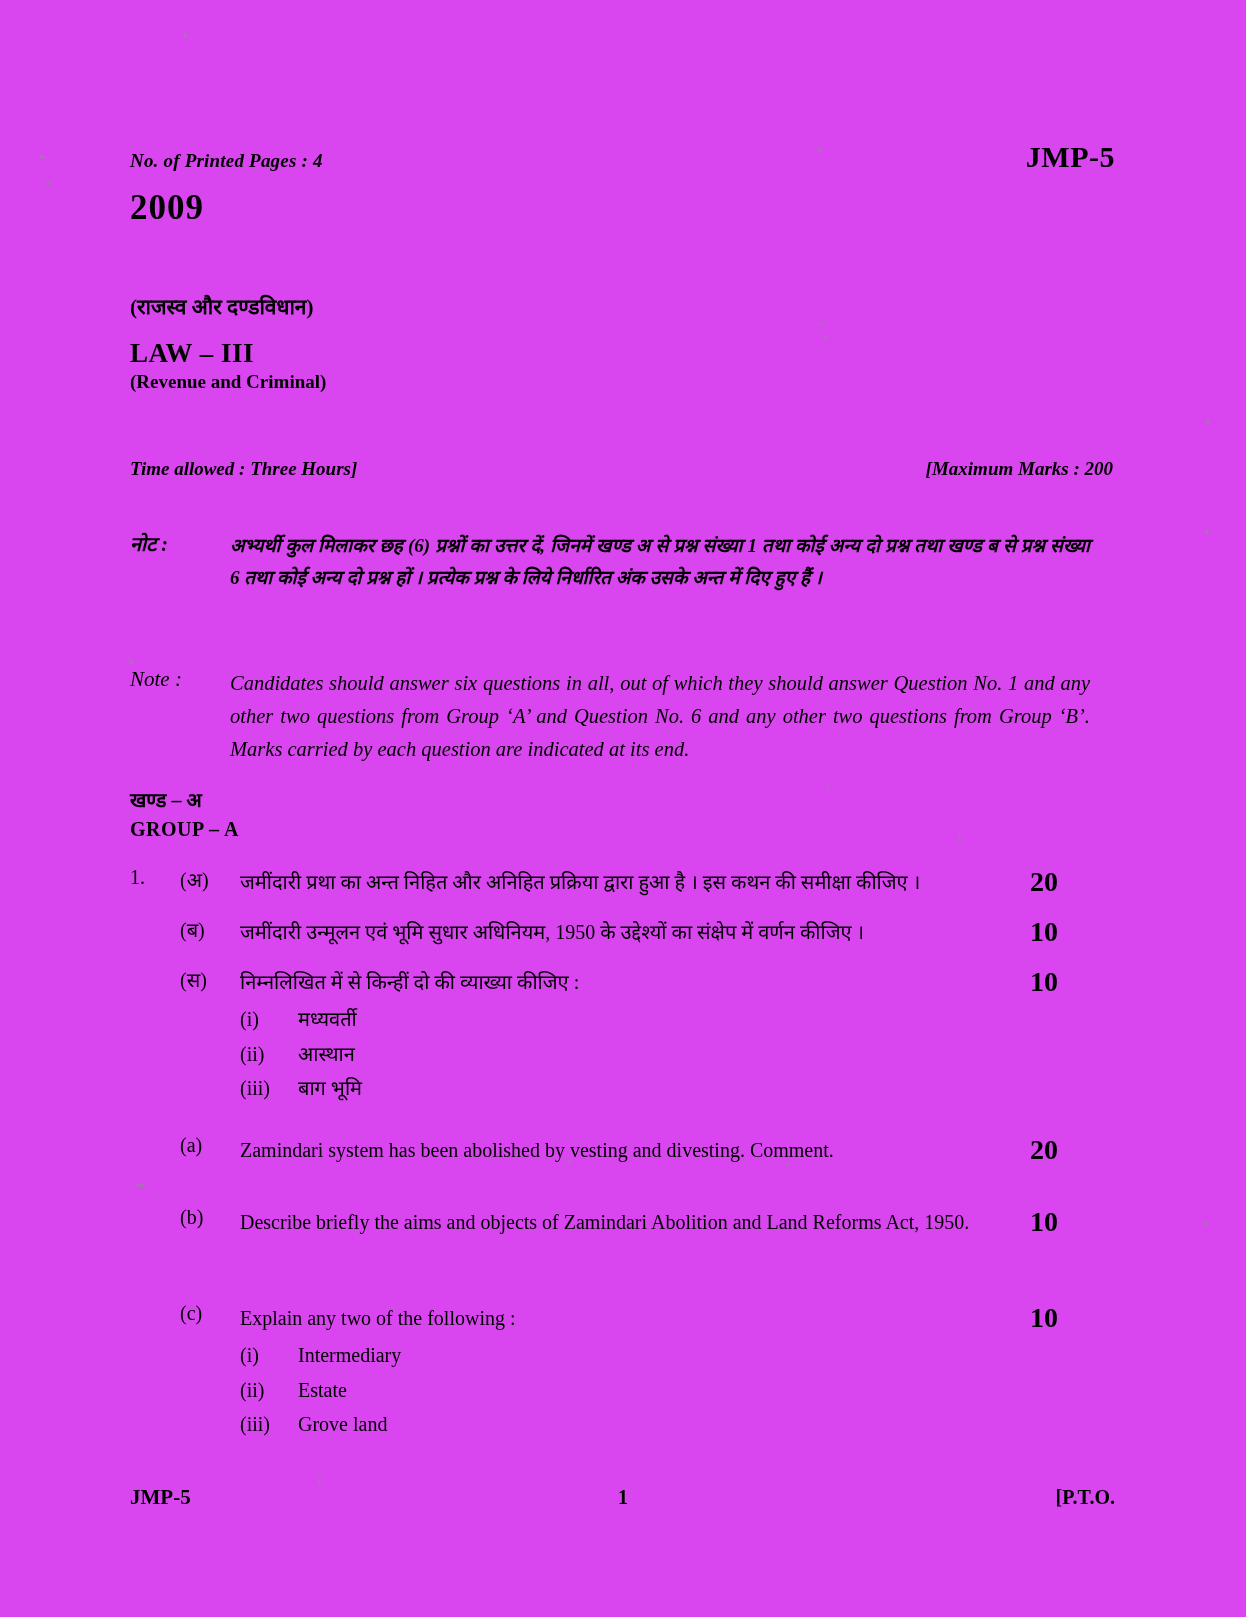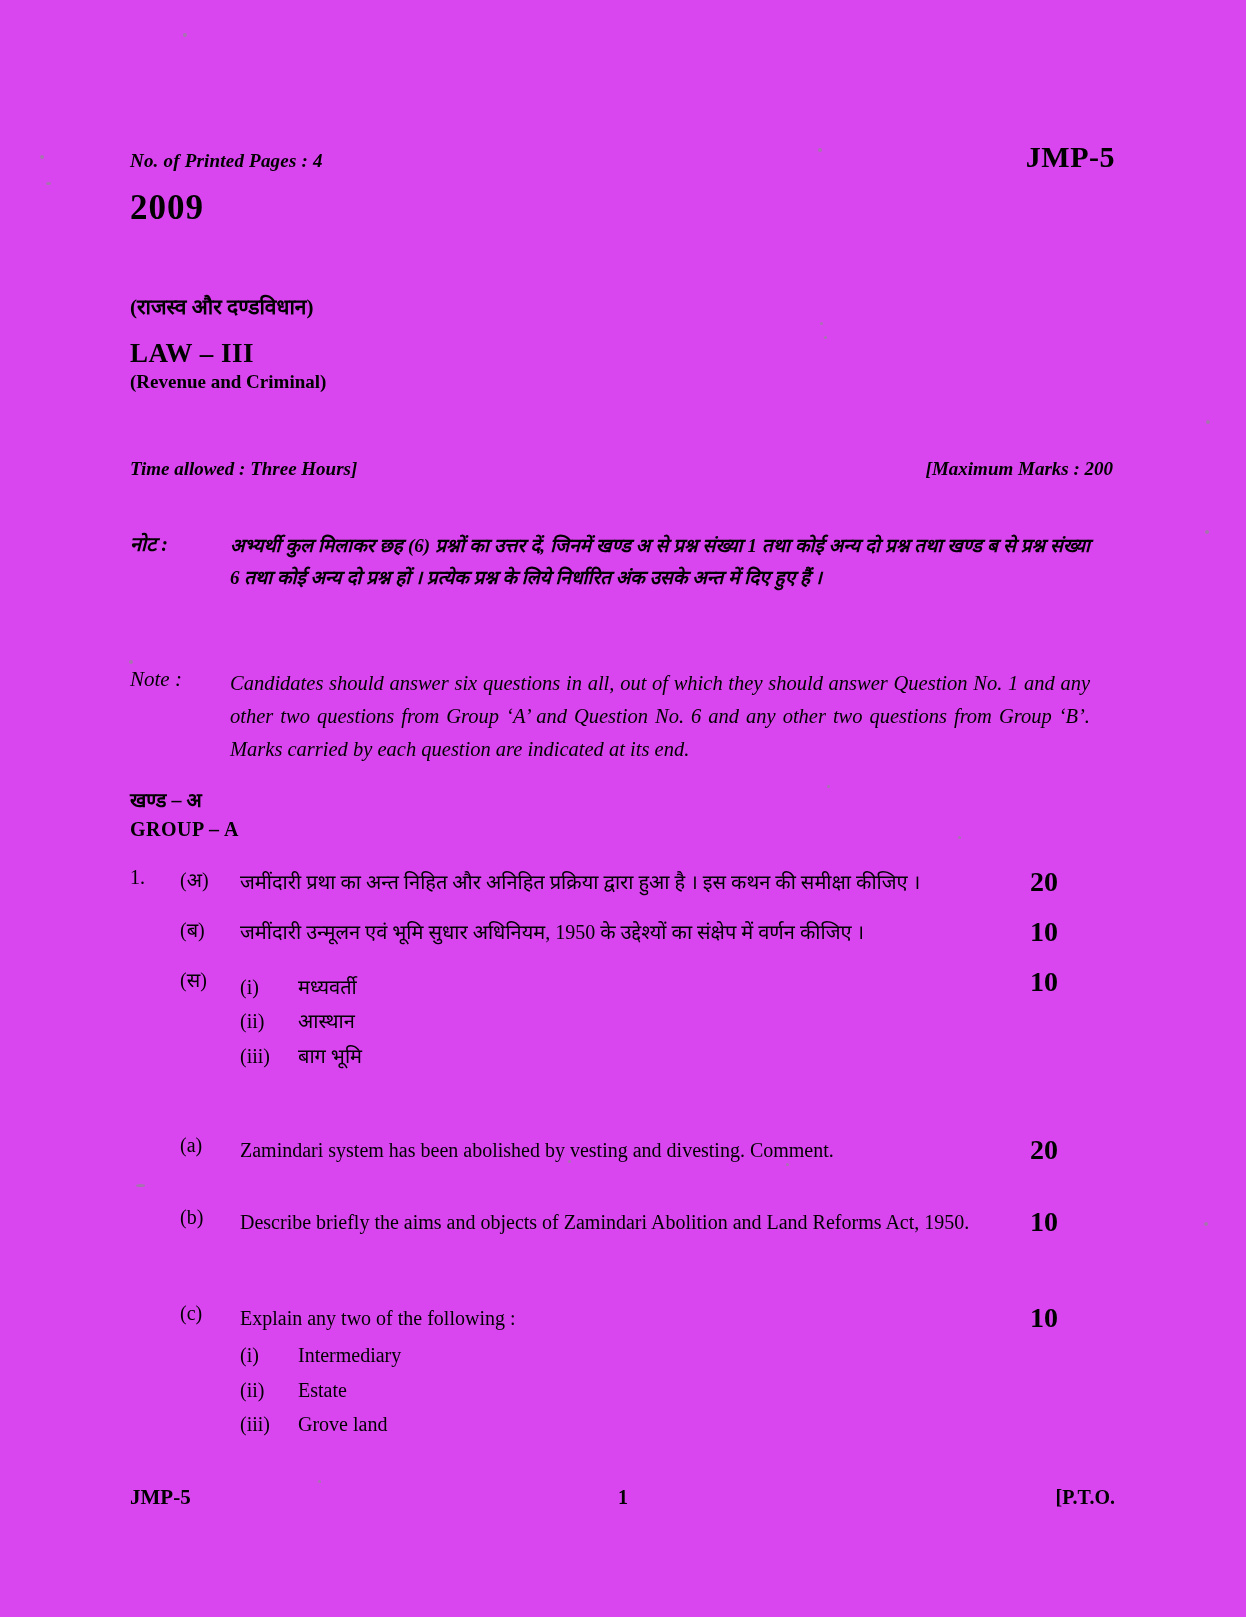--- a/index.html
+++ b/index.html
@@ -246,20 +246,21 @@
       <div class="q-num"></div>
       <div class="q-part">(ब)</div>
       <div class="q-text hi">जमींदारी उन्मूलन एवं भूमि सुधार अधिनियम, 1950 के उद्देश्यों का संक्षेप में वर्णन कीजिए ।</div>
       <div class="q-marks">10</div>
     </div>
 
     <div class="qrow" style="top:966px;">
       <div class="q-num"></div>
       <div class="q-part">(स)</div>
       <div class="q-text hi">
+        <div>निम्नलिखित में से किन्हीं दो की व्याख्या कीजिए :</div>
         <ul class="sublist">
           <li>
             <span class="sub-rn">(i)</span>
             <span>मध्यवर्ती</span>
           </li>
           <li>
             <span class="sub-rn">(ii)</span>
             <span>आस्थान</span>
           </li>
           <li>

